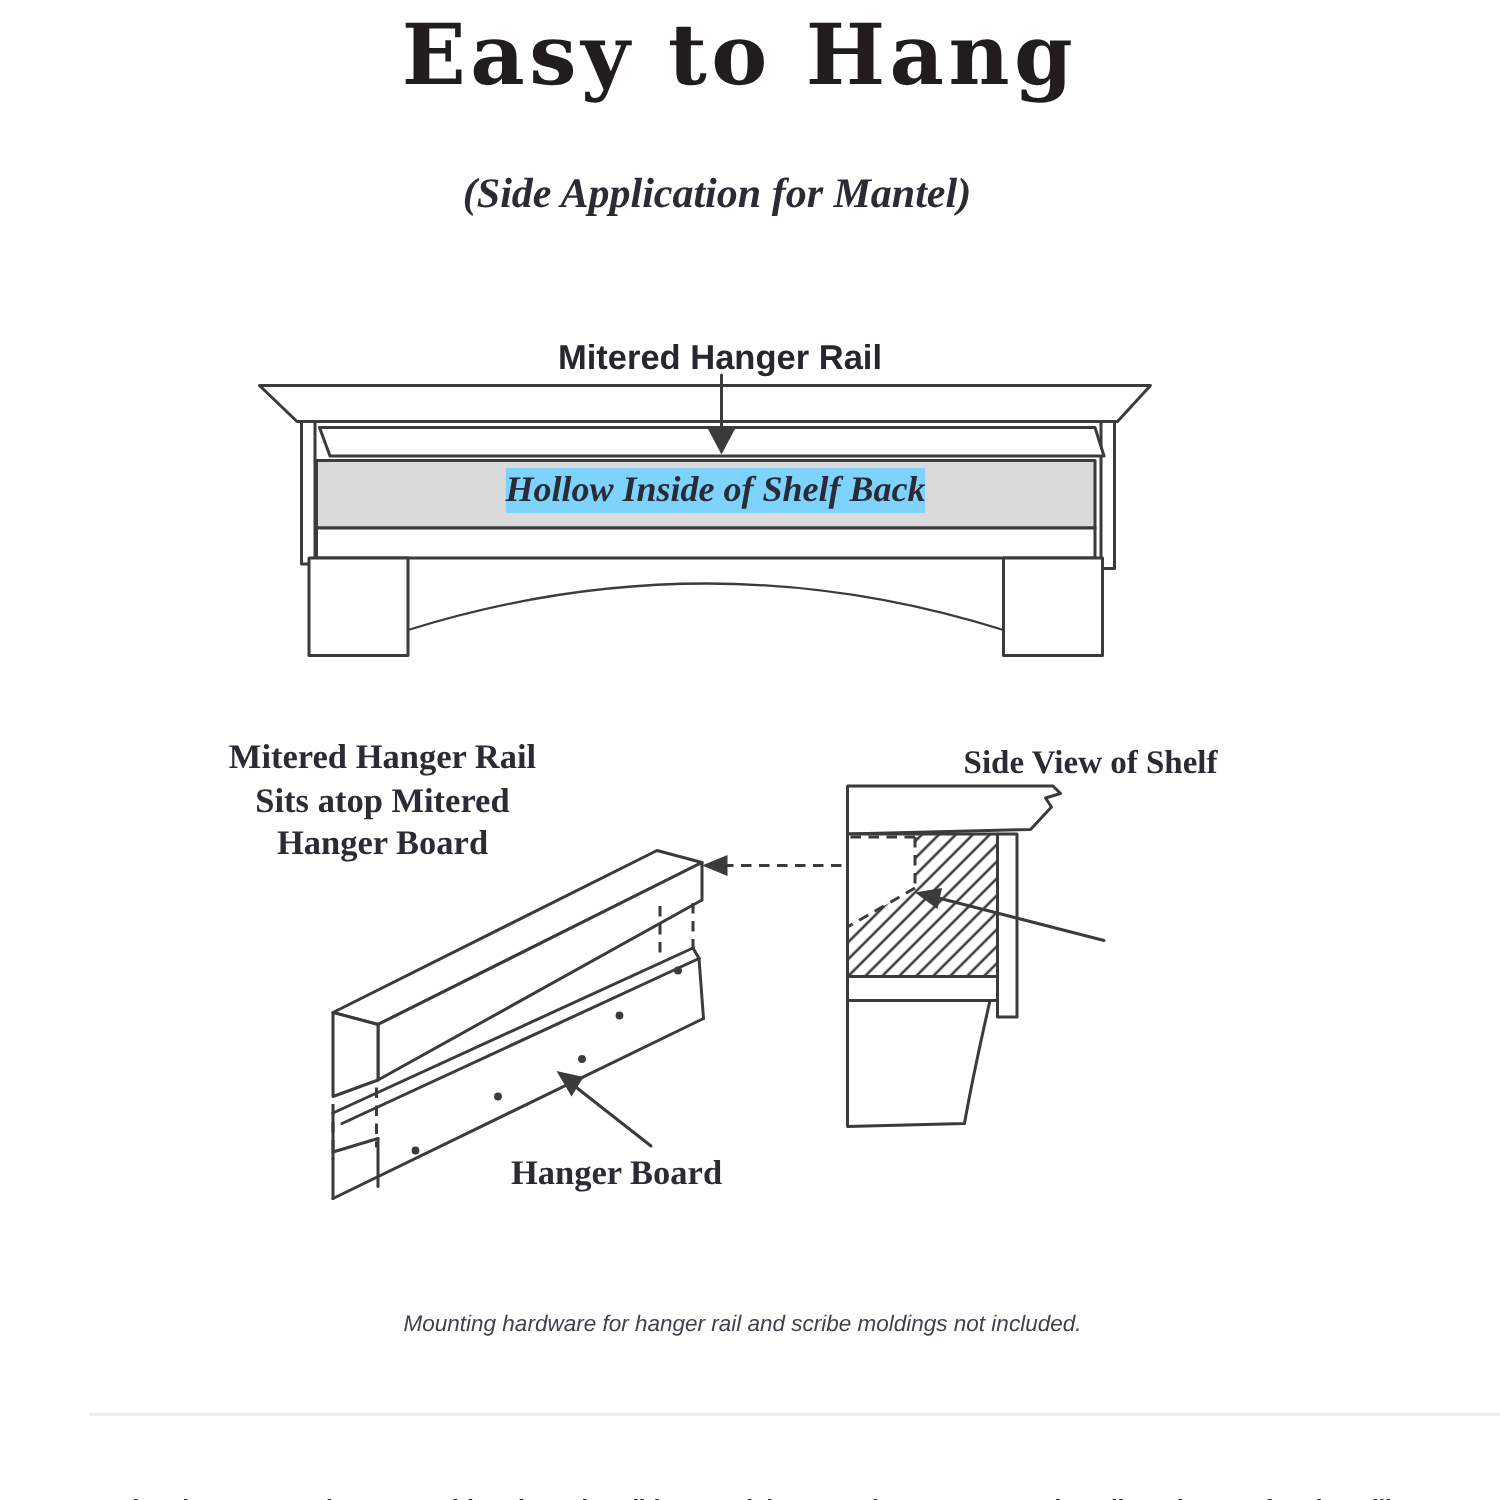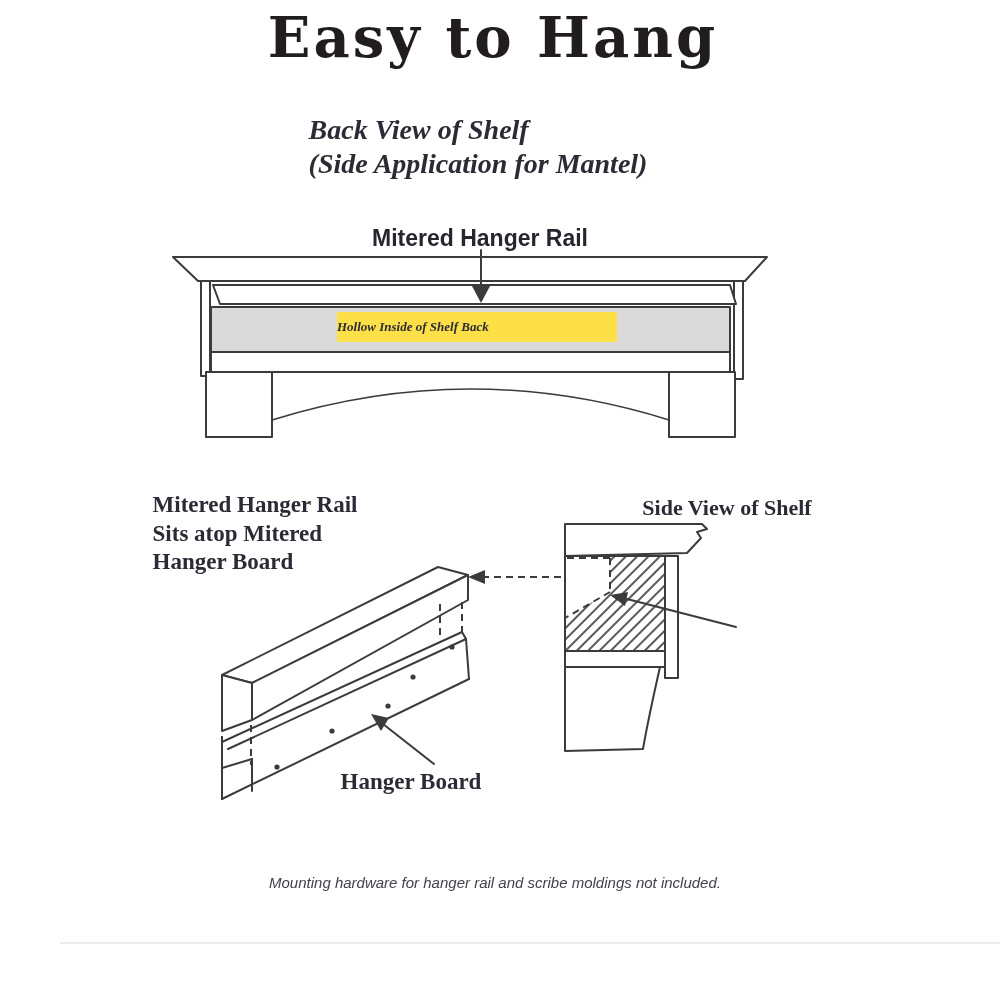--- a/index.html
+++ b/index.html
@@ -8,37 +8,37 @@
     --text:#2b2b35;
     --title:#211d1e;
     --note:#41414c;
   }
   html,body{margin:0;padding:0;background:#ffffff;}
   .page{
     position:relative;width:1000px;height:1000px;background:#ffffff;
     font-family:"Liberation Serif",serif;color:var(--text);overflow:hidden;
   }
   .abs{position:absolute;}
-  .ctr{transform:translateX(-50%);text-align:left;white-space:nowrap;}
+  .ctr{transform:translateX(-50%);text-align:center;white-space:nowrap;}
   .title{
     font-family:"DejaVu Serif",serif;font-weight:bold;font-size:56px;
     letter-spacing:3px;color:var(--title);
   }
   .subtitle{
     font-size:28px;font-weight:bold;font-style:italic;line-height:34px;
   }
   .sans-label{
     font-family:"Liberation Sans",sans-serif;font-weight:bold;font-size:23px;
     color:#26262e;
   }
   .serif-label{font-weight:bold;font-size:23px;line-height:28.5px;}
   .serif-label-sm{font-weight:bold;font-size:21px;line-height:27.5px;}
   .italic-label{font-weight:bold;font-size:22px;}
   .hollow-box{
-    background:#fde047;font-weight:bold;font-style:italic;font-size:13px;
+    background:#7dd3fc;font-weight:bold;font-style:italic;font-size:24px;
     line-height:30px;width:280px;height:30px;
   }
   .note{
     font-family:"Liberation Sans",sans-serif;font-style:italic;font-size:15px;
     color:var(--note);
   }
   .warning{
     font-family:"Liberation Sans",sans-serif;font-weight:bold;font-size:16.5px;
     line-height:22px;letter-spacing:-0.2px;color:#26262e;white-space:pre;
   }
@@ -148,21 +148,20 @@
       <g>
         <line class="ln" x1="736" y1="627" x2="627" y2="599"></line>
         <polygon class="solid" points="610,595 628,592 625,606"></polygon>
       </g>
     </g>
   </svg>
 
   <div class="abs ctr title" style="left:493px;top:4px;">Easy to Hang</div>
 
   <div class="abs ctr subtitle" style="left:478px;top:113px;">
-    <div>Back View of Shelf</div>
     <div>(Side Application for Mantel)</div>
   </div>
 
   <div class="abs ctr sans-label" style="left:480px;top:225px;">Mitered Hanger Rail</div>
 
   <div class="abs ctr hollow-box" style="left:477px;top:312px;">Hollow Inside of Shelf Back</div>
 
   <div class="abs ctr serif-label" style="left:255px;top:491px;">
     <div>Mitered Hanger Rail</div>
     <div>Sits atop Mitered</div>

